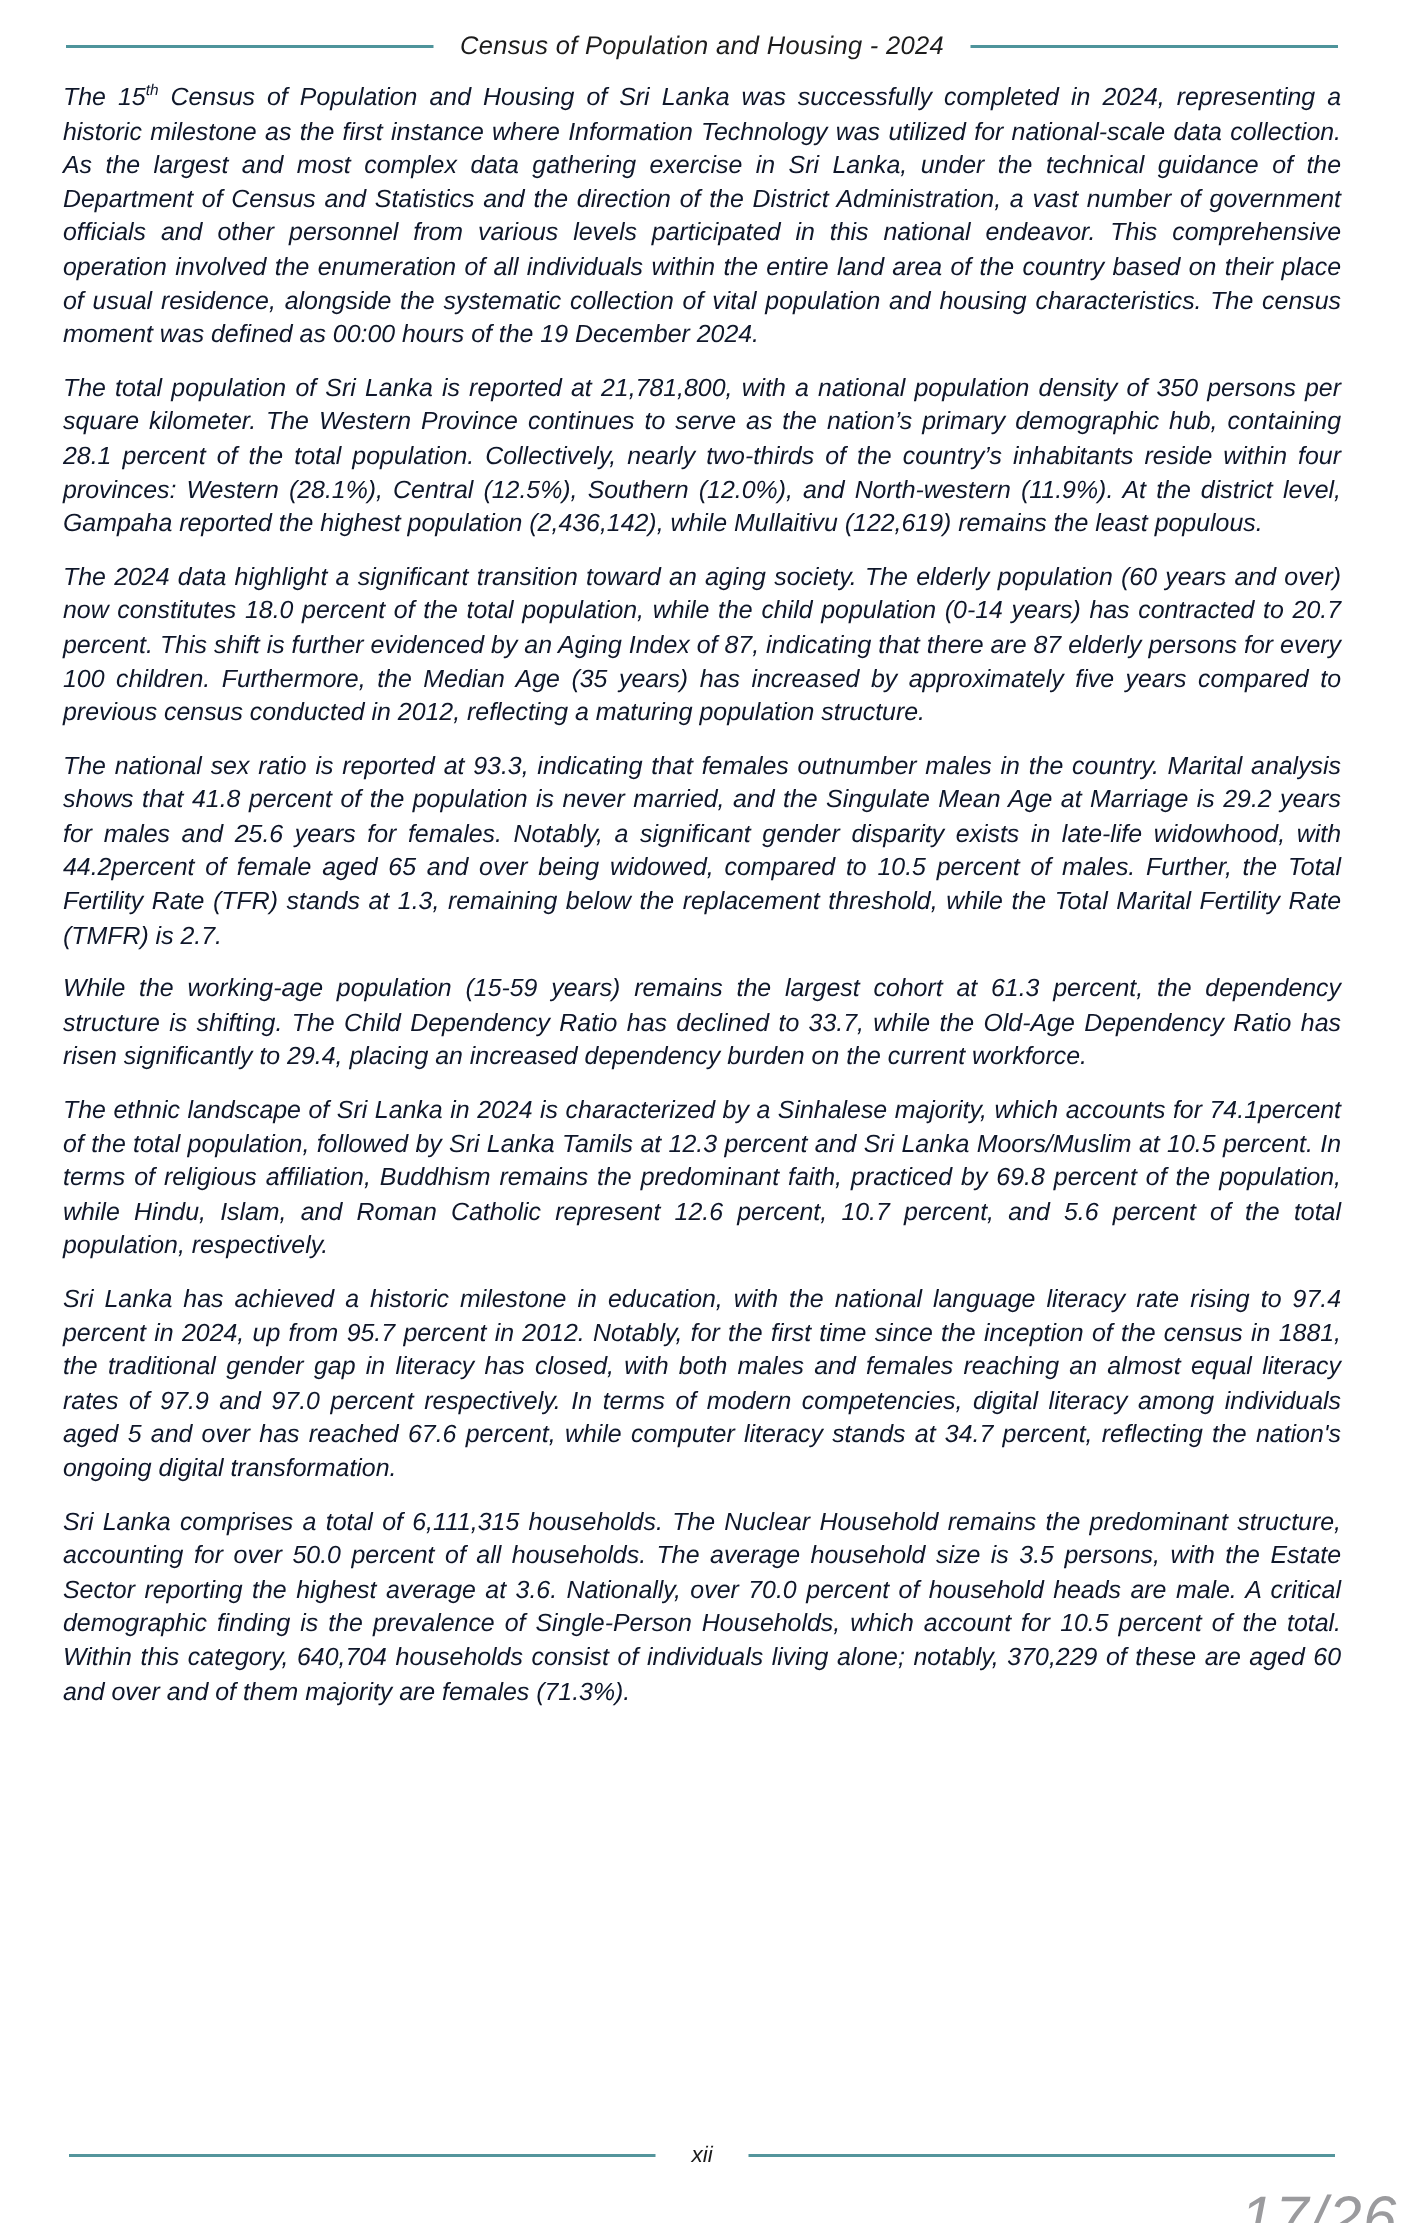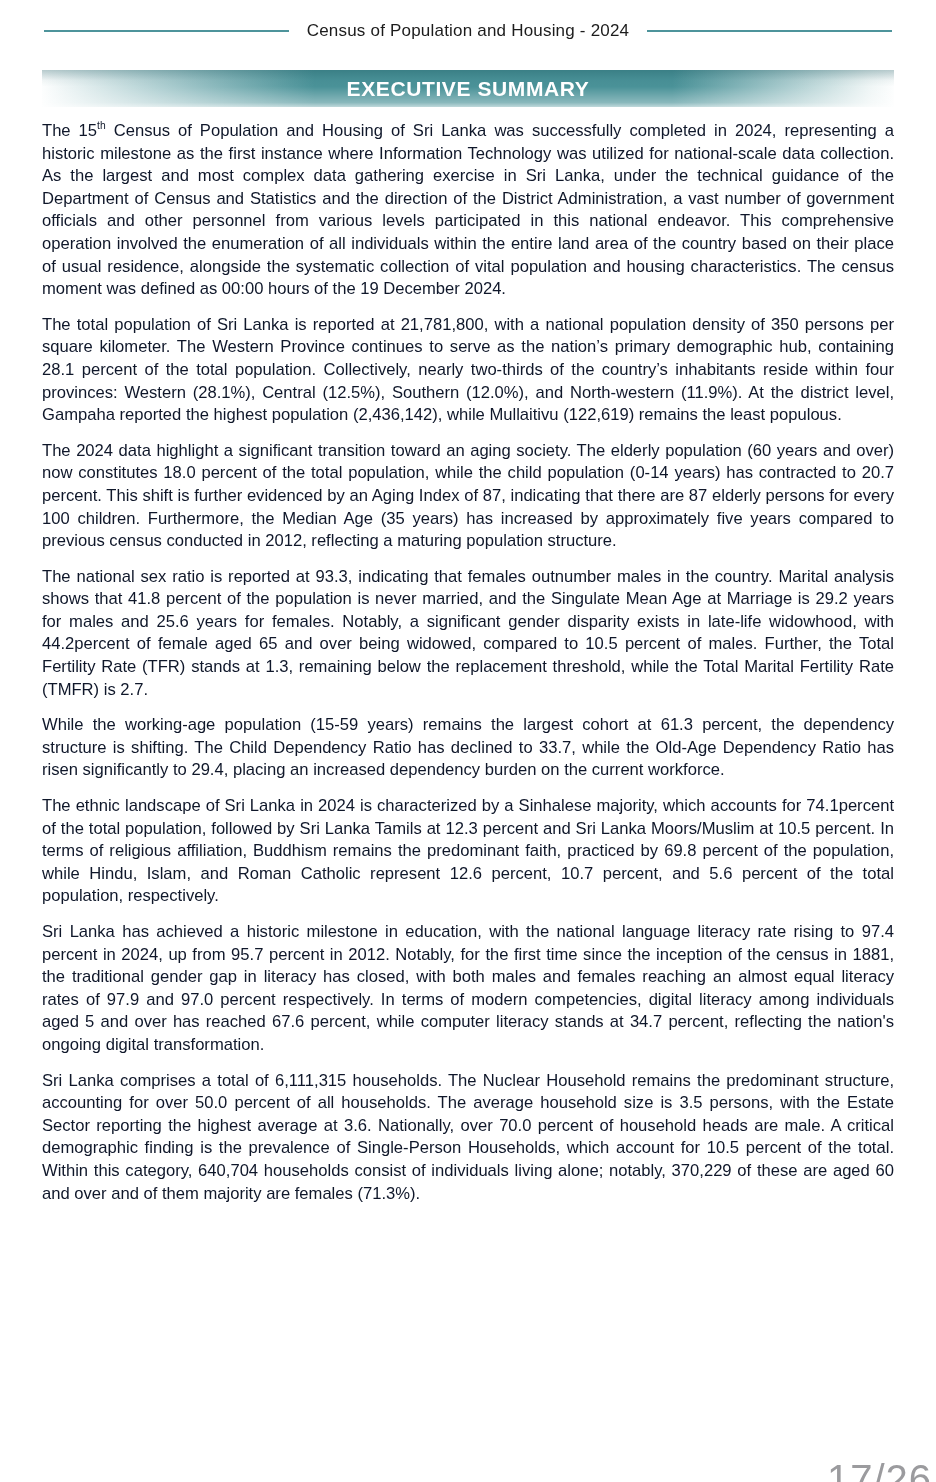--- a/index.html
+++ b/index.html
@@ -9,20 +9,21 @@
   }
   .page {
     position: relative;
     width: 936px;
     height: 1482px;
     background: #ffffff;
     font-family: "Liberation Sans", sans-serif;
     color: #1f1f1f;
     overflow: hidden;
     box-sizing: border-box;
+    font-style: italic;
   }
 
   
   .doc-header {
     display: flex;
     align-items: center;
     justify-content: center;
     padding-top: 21px;
     gap: 18px;
   }
@@ -112,38 +113,40 @@
 <body>
 
 <div class="page">
 
   <header class="doc-header">
     <span class="rule"></span>
     <span class="doc-header-title">Census of Population and Housing - 2024</span>
     <span class="rule"></span>
   </header>
 
-  <div class="banner">
-    <span class="banner-title">EXECUTIVE SUMMARY</span>
-  </div>
 
   <main class="content">
     <p><span>The 15</span><sup class="ordinal">th</sup><span> Census of Population and Housing of Sri Lanka was successfully completed in 2024, representing a historic milestone as the first instance where Information Technology was utilized for national-scale data collection. As the largest and most complex data gathering exercise in Sri Lanka, under the technical guidance of the Department of Census and Statistics and the direction of the District Administration, a vast number of government officials and other personnel from various levels participated in this national endeavor. This comprehensive operation involved the enumeration of all individuals within the entire land area of the country based on their place of usual residence, alongside the systematic collection of vital population and housing characteristics. The census moment was defined as 00:00 hours of the 19 December 2024.</span></p>
 
     <p>The total population of Sri Lanka is reported at 21,781,800, with a national population density of 350 persons per square kilometer. The Western Province continues to serve as the nation’s primary demographic hub, containing 28.1 percent of the total population. Collectively, nearly two-thirds of the country’s inhabitants reside within four provinces: Western (28.1%), Central (12.5%), Southern (12.0%), and North-western (11.9%). At the district level, Gampaha reported the highest population (2,436,142), while Mullaitivu (122,619) remains the least populous.</p>
 
     <p>The 2024 data highlight a significant transition toward an aging society. The elderly population (60 years and over) now constitutes 18.0 percent of the total population, while the child population (0-14 years) has contracted to 20.7 percent. This shift is further evidenced by an Aging Index of 87, indicating that there are 87 elderly persons for every 100 children. Furthermore, the Median Age (35 years) has increased by approximately five years compared to previous census conducted in 2012, reflecting a maturing population structure.</p>
 
     <p>The national sex ratio is reported at 93.3, indicating that females outnumber males in the country.  Marital analysis shows that 41.8 percent of the population is never married, and the Singulate Mean Age at Marriage is 29.2 years for males and 25.6 years for females. Notably, a significant gender disparity exists in late-life widowhood, with 44.2percent of female aged 65 and over being widowed, compared to 10.5 percent of males. Further, the Total Fertility Rate (TFR) stands at 1.3, remaining below the replacement threshold, while the Total Marital Fertility Rate (TMFR) is 2.7.</p>
 
     <p>While the working-age population (15-59 years) remains the largest cohort at 61.3 percent, the dependency structure is shifting. The Child Dependency Ratio has declined to 33.7, while the Old-Age Dependency Ratio has risen significantly to 29.4, placing an increased dependency burden on the current workforce.</p>
 
     <p>The ethnic landscape of Sri Lanka in 2024 is characterized by a Sinhalese majority, which accounts for 74.1percent of the total population, followed by Sri Lanka Tamils at 12.3 percent and Sri Lanka Moors/Muslim at 10.5 percent. In terms of religious affiliation, Buddhism remains the predominant faith, practiced by 69.8 percent of the population, while Hindu, Islam, and Roman Catholic represent 12.6 percent, 10.7 percent, and 5.6 percent of the total population, respectively.</p>
 
     <p>Sri Lanka has achieved a historic milestone in education, with the national language literacy rate rising to 97.4 percent in 2024, up from 95.7 percent in 2012. Notably, for the first time since the inception of the census in 1881, the traditional gender gap in literacy has closed, with both males and females reaching an almost equal literacy rates of 97.9 and 97.0 percent respectively. In terms of modern competencies, digital literacy among individuals aged 5 and over has reached 67.6 percent, while computer literacy stands at 34.7 percent, reflecting the nation's ongoing digital transformation.</p>
 
     <p>Sri Lanka comprises a total of 6,111,315 households. The Nuclear Household remains the predominant structure, accounting for over 50.0 percent of all households. The average household size is 3.5 persons, with the Estate Sector reporting the highest average at 3.6. Nationally, over 70.0 percent of household heads are male. A critical demographic finding is the prevalence of Single-Person Households, which account for 10.5 percent of the total. Within this category, 640,704 households consist of individuals living alone; notably, 370,229 of these are aged 60 and over and of them majority are females (71.3%).</p>
   </main>
 
+  <footer class="doc-footer">
+    <span class="rule"></span>
+    <span class="footer-page-number">xii</span>
+    <span class="rule"></span>
+  </footer>
 
   <div class="pdf-page-indicator">17/26</div>
 
 </div>
 
 </body></html>

